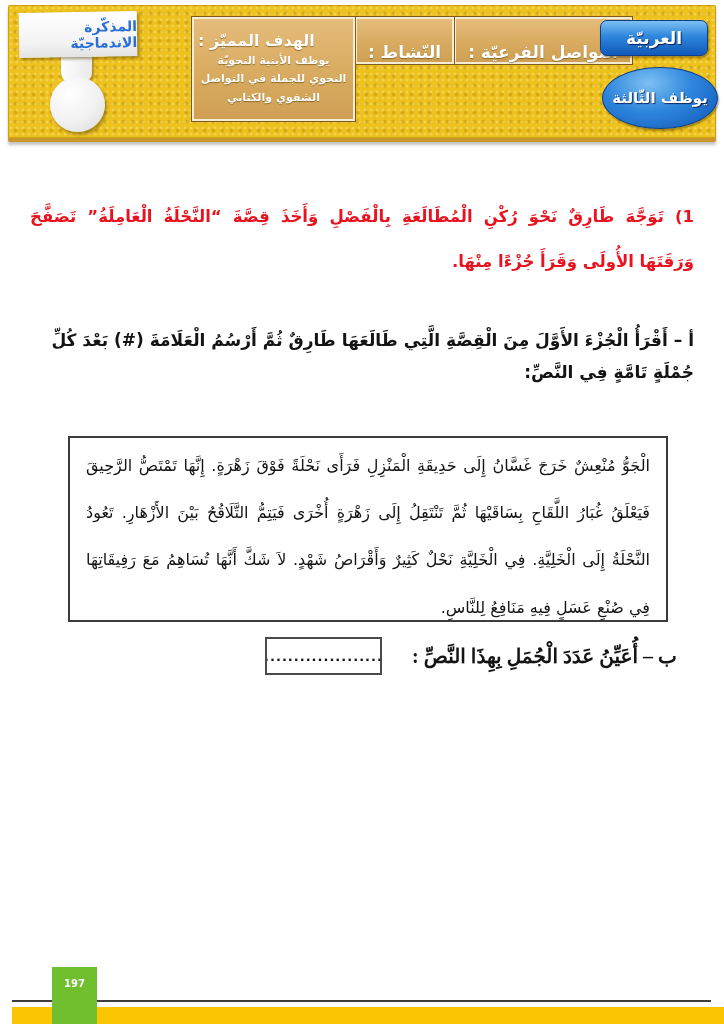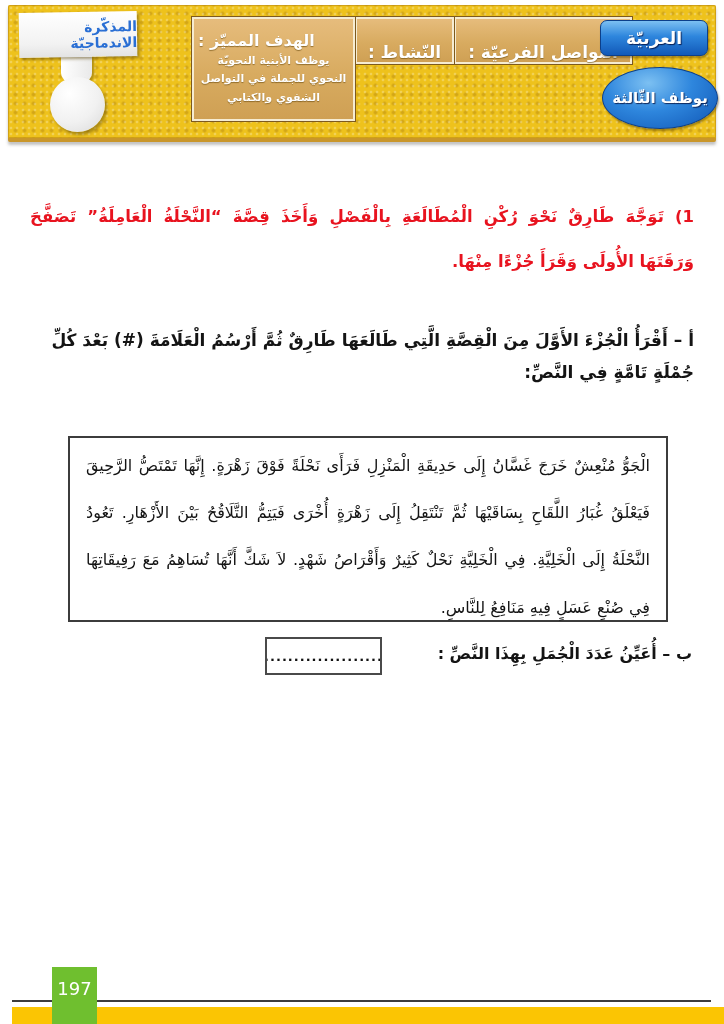--- a/index.html
+++ b/index.html
@@ -93,37 +93,37 @@
     color:#141414;font-weight:bold;font-size:17px;line-height:1.9;
   }
   .story-box{
     position:absolute;left:68px;top:404px;width:600px;height:186px;
     box-sizing:border-box;border:2px solid #3c3c3c;
     padding:4px 16px;direction:rtl;text-align:justify;
     color:#141414;font-size:16px;font-weight:500;line-height:2.95;margin-top:32px;
   }
   .part-b{
     position:absolute;right:32px;top:644px;width:280px;
-    direction:rtl;text-align:right;
-    color:#141414;font-weight:bold;font-size:16px;
+    direction:rtl;text-align:left;
+    color:#141414;font-weight:bold;font-size:20px;font-family:Liberation Serif, serif;
   }
   .answer-box{
     position:absolute;left:265px;top:637px;width:117px;height:38px;
     box-sizing:border-box;border:2px solid #4a4a4a;
     display:flex;align-items:center;justify-content:center;
     color:#111;font-weight:bold;font-size:13px;letter-spacing:1px;overflow:hidden;
   }
 
   
   .footer-rule{position:absolute;left:12px;top:1000px;width:699px;height:2px;background:#3d3d3d;}
   .footer-band{position:absolute;left:12px;top:1007px;width:712px;height:17px;background:#fbc503;}
   .page-tab{
     position:absolute;left:52px;top:967px;width:45px;height:57px;background:#6fbf2f;
     z-index:3;display:flex;justify-content:center;align-items:flex-start;
-    color:#fff;font-weight:normal;font-size:18px;padding-top:11px;box-sizing:border-box;
+    color:#fff;font-weight:bold;font-size:10px;padding-top:11px;box-sizing:border-box;
   }
 </style>
 </head>
 <body>
 
 <div class="page">
 
   <div class="gold-band"></div>
 
   <div class="hcell head cell-competency-head">التواصل الفرعيّة :</div>

